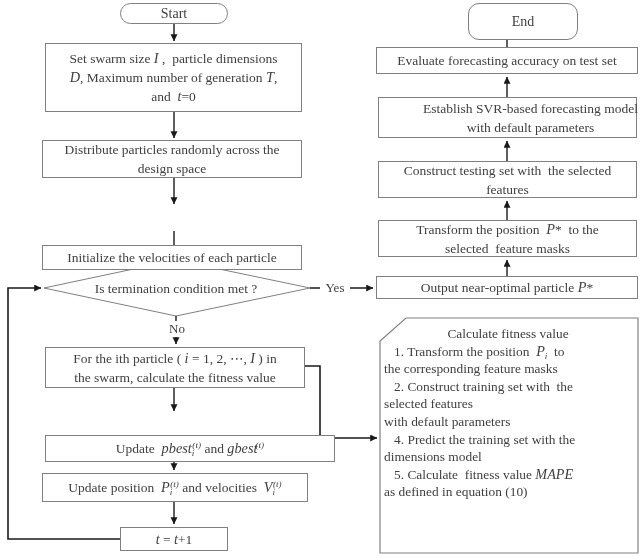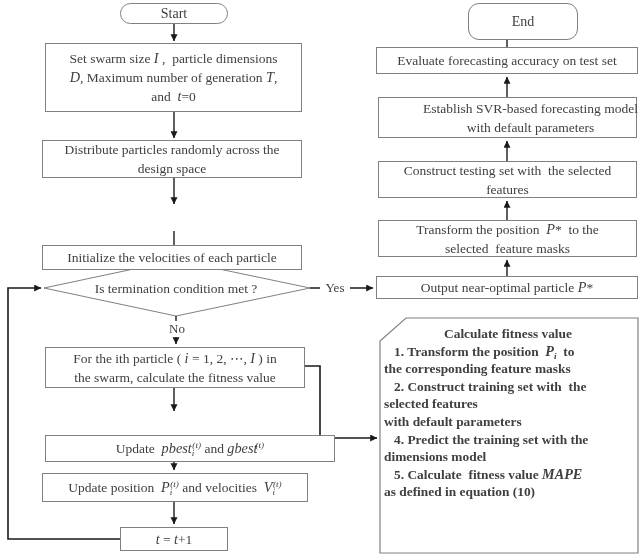--- a/index.html
+++ b/index.html
@@ -20,21 +20,21 @@
   .it{font-style:italic; font-size:1.06em;}
   sub,sup{font-style:italic; font-size:0.68em; line-height:0;}
   sub{vertical-align:-0.35em;}
   sup{vertical-align:0.5em; margin-left:-2px;}
   .edge-label{
     position:absolute; z-index:3; background:#ffffff; font-size:13px;
     text-align:center; line-height:16px; padding:0 1px;
   }
   .ann-text{
     position:absolute; z-index:2; width:248px; left:384px; top:325px;
-    font-size:13.4px; line-height:17.6px; text-align:left;font-weight:bold;
+    font-size:13.4px; line-height:17.6px; text-align:left;
   }
   .ann-title{text-align:center; white-space:pre;}
 </style>
 </head>
 <body>
 
 <div id="canvas">
 
   <svg id="wires" width="640" height="558">
     <defs>

